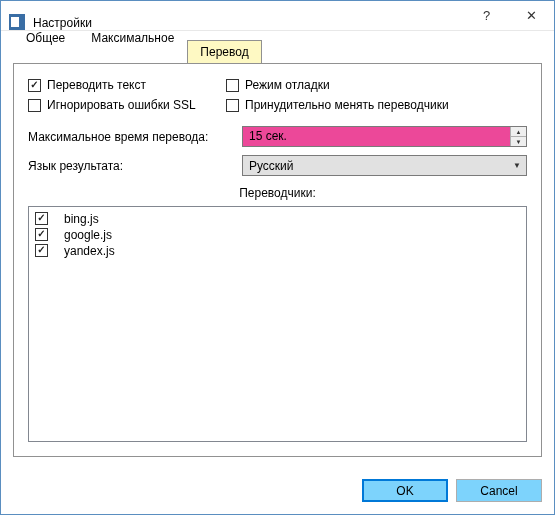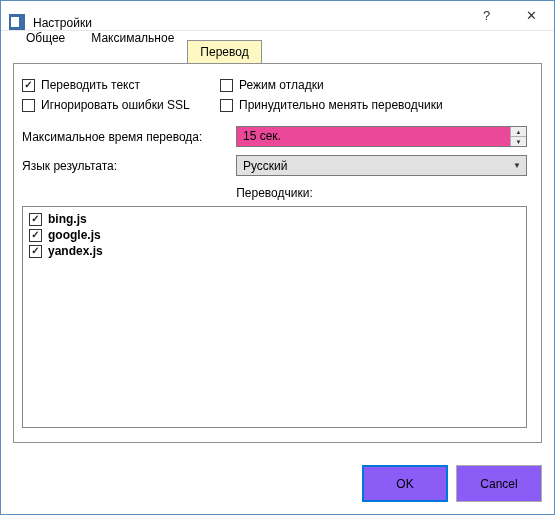--- a/index.html
+++ b/index.html
@@ -72,21 +72,21 @@
     border-color: #919191;
     background: #fef9c3;
     z-index: 2;
     top: 0;
     padding-top: 4px;
     padding-bottom: 4px;
   }
   .tabpanel {
     border: 1px solid #919191;
     flex: 1;
-    padding: 14px 14px 14px 8px;
+    padding: 14px 14px 14px 14px;
     display: flex;
     flex-direction: column;
     gap: 6px;
   }
 
   
   .checkgrid {
     display: grid;
     grid-template-columns: 198px 1fr;
     row-gap: 6px;
@@ -169,38 +169,37 @@
 
   .listbox {
     flex: 1;
     border: 1px solid #828790;
     background: #fff;
     padding: 4px 6px;
     overflow: auto;
   }
   .listitem {
     display: flex;
-    align-items: center;
-    gap: 6px;
+    align-items: flex-start;
+    gap: 16px;
     padding: 1px 0;
-    font-weight: bold;
   }
 
   
   .footer {
     display: flex;
     justify-content: flex-end;
     gap: 8px;
     padding: 10px 12px 12px 0;
   }
   .btn {
     min-width: 86px;
-    height: 37px;
+    height: 23px;
     border: 1px solid #adadad;
-    background: #8b5cf6;
+    background: #7dd3fc;
     display: flex;
     align-items: center;
     justify-content: center;
     padding: 0 16px;
   }
   .btn.default {
     border: 1px solid #0078d7;
     outline: 1px solid #0078d7;
     outline-offset: -2px;
   }

